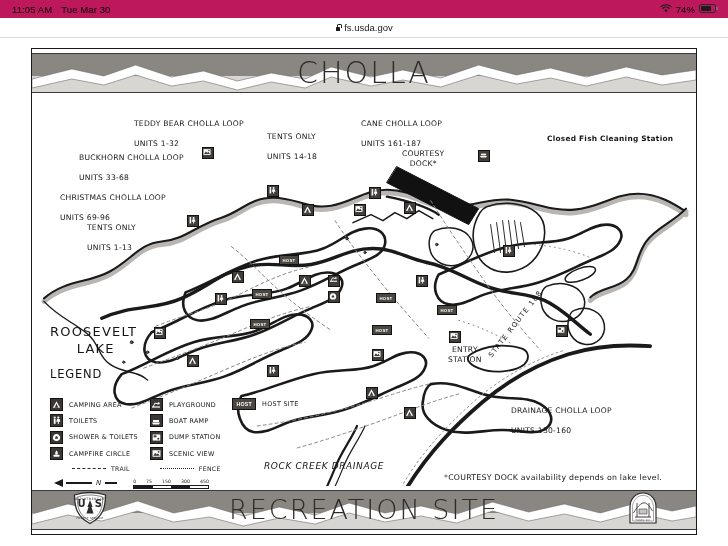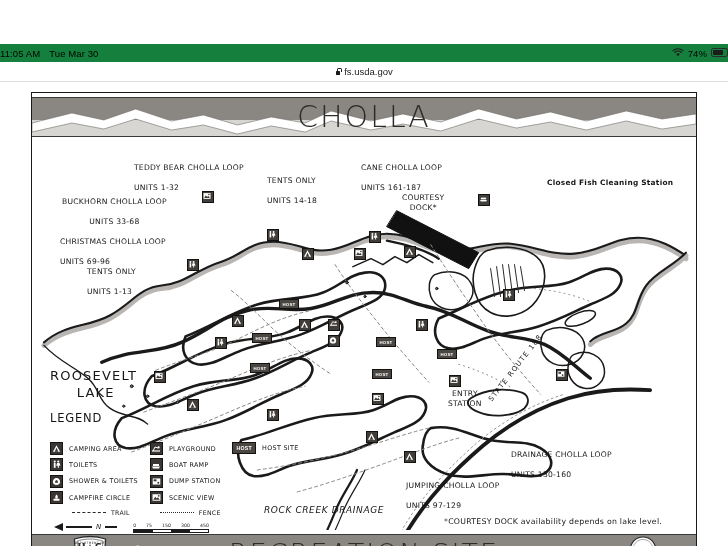--- a/index.html
+++ b/index.html
@@ -8,28 +8,27 @@
     width: 728px; height: 546px;
     font-family: "Liberation Sans", sans-serif;
     background: #ffffff;
     overflow: hidden;
   }
 
   
   .statusbar {
     position: relative;
     height: 18px;
-    background: #15803d;
+    background: #be185d;
     display: flex;
     align-items: center;
-    padding: 0 0;
+    padding: 0 12px;
     font-size: 9.5px;
     color: #000;
     letter-spacing: .1px;
-    margin-top: 44px;
   }
   .sb-left { display: flex; gap: 9px; align-items: center; white-space: nowrap; }
   .sb-right { margin-left: auto; display: flex; gap: 4px; align-items: flex-start; white-space: nowrap; }
   .wifi-icon { display: inline-block; width: 12px; height: 9px; position: relative; }
   .wifi-icon svg { display: block; }
   .batt { display: inline-block; width: 17px; height: 9px; border: 1px solid #2a2a2a;
           border-radius: 2.2px; position: relative; padding: 1px; }
   .batt::after { content: ""; position: absolute; right: -3px; top: 2.6px;
           width: 1.6px; height: 3.4px; background: #777; border-radius: 0 1px 1px 0; }
   .batt i { display: block; height: 100%; width: 74%; background: #1c1c1c; border-radius: 1px; }
@@ -444,21 +443,21 @@
       <div class="mk host" style="left:214px;top:222px;">HOST</div>
       <div class="mk host" style="left:340px;top:196px;">HOST</div>
       <div class="mk host" style="left:336px;top:228px;">HOST</div>
       <div class="mk host" style="left:401px;top:208px;">HOST</div>
     </div>
 
     <div class="lbl" style="left:86px;top:60px;">
       <span>TEDDY BEAR CHOLLA LOOP</span><br>
       <span>UNITS 1-32</span>
     </div>
-    <div class="lbl" style="left:14px;top:94px;text-align:center;">
+    <div class="lbl" style="left:31px;top:94px;">
       <span>BUCKHORN CHOLLA LOOP</span><br>
       <span>UNITS 33-68</span>
     </div>
     <div class="lbl" style="left:12px;top:134px;">
       <span>CHRISTMAS CHOLLA LOOP</span><br>
       <span>UNITS 69-96</span>
     </div>
     <div class="lbl" style="left:39px;top:164px;">
       <span>TENTS ONLY</span><br>
       <span>UNITS 1-13</span>
@@ -467,24 +466,20 @@
       <span>TENTS ONLY</span><br>
       <span>UNITS 14-18</span>
     </div>
     <div class="lbl" style="left:313px;top:60px;">
       <span>CANE CHOLLA LOOP</span><br>
       <span>UNITS 161-187</span>
     </div>
     <div class="lbl" style="left:463px;top:347px;">
       <span>DRAINAGE CHOLLA LOOP</span><br>
       <span>UNITS 130-160</span>
-    </div>
-    <div class="lbl" style="left:358px;top:378px;">
-      <span>JUMPING CHOLLA LOOP</span><br>
-      <span>UNITS 97-129</span>
     </div>
 
     <div class="lbl" style="left:370px;top:100px;text-align:center;">COURTESY
 DOCK*</div>
     <div class="lbl bold" style="left:515px;top:85px;">Closed Fish Cleaning Station</div>
     <div class="lbl" style="left:416px;top:296px;text-align:center;">ENTRY
 STATION</div>
 
     <div class="lbl big" style="left:18px;top:274px;">ROOSEVELT
      LAKE</div>

